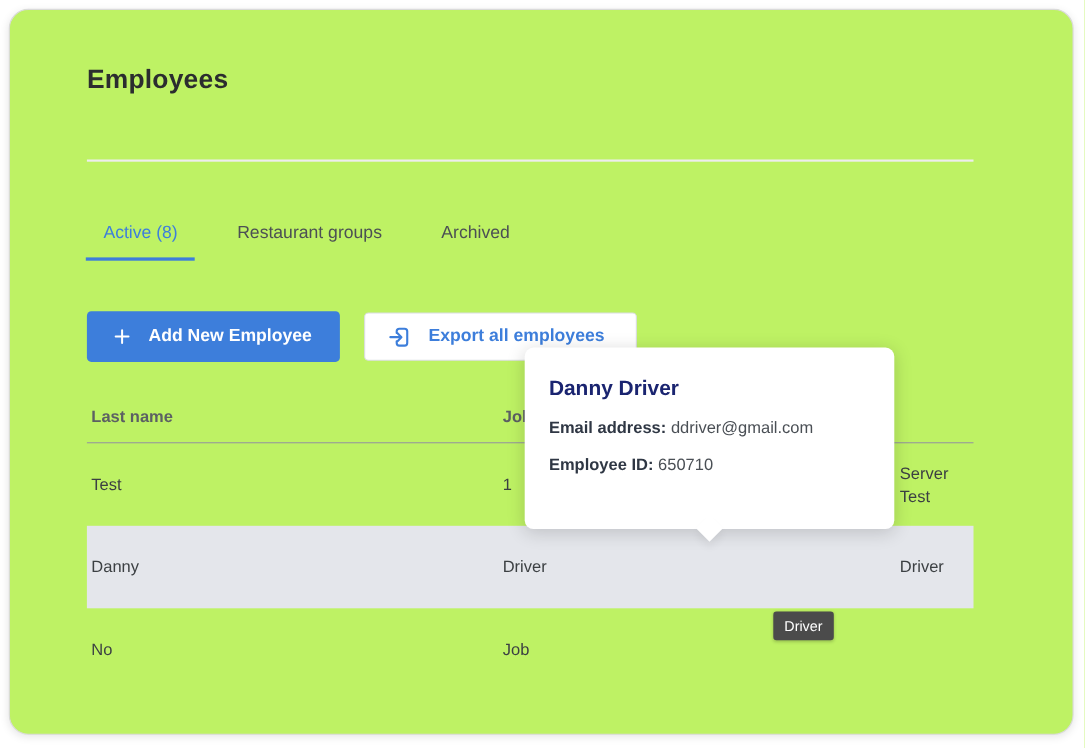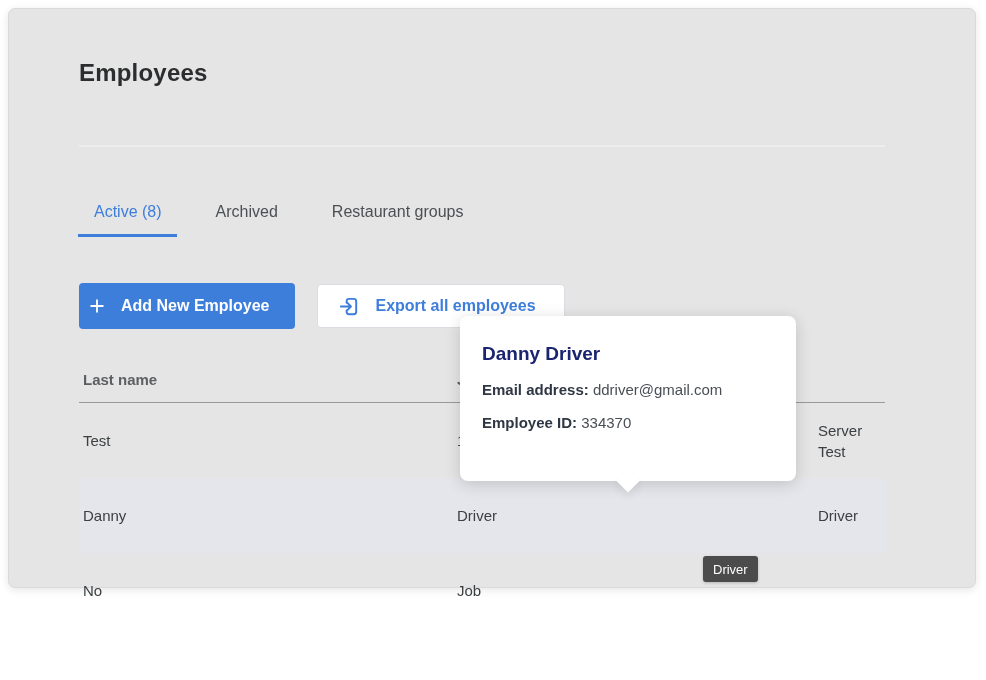--- a/index.html
+++ b/index.html
@@ -6,24 +6,24 @@
   html, body { width: 986px; height: 680px; }
   body {
     font-family: "Liberation Sans", "DejaVu Sans", sans-serif;
     background: #ffffff;
     position: relative;
     overflow: hidden;
   }
   .card {
     position: absolute;
     left: 8px; top: 8px;
-    width: 968px; height: 580px;
-    background: #e5e5e5;
+    width: 968px; height: 660px;
+    background: #bef264;
     border: 1px solid #dadada;
-    border-radius: 7px;
+    border-radius: 18px;
     box-shadow: 0 2px 8px rgba(0,0,0,0.10);
   }
   .content {
     position: relative;
     height: 100%;
     padding: 0 90px 0 70px;
   }
   .page-title {
     margin-top: 50px;
     font-size: 24px;
@@ -61,21 +61,21 @@
   .toolbar {
     display: flex;
     margin-top: 46px;
     align-items: flex-start;
   }
   .btn-primary {
     display: flex;
     align-items: center;
     gap: 14px;
     height: 46px;
-    padding: 0 26px 0 8px;
+    padding: 0 26px 0 22px;
     background: #3d7edb;
     border: none;
     border-radius: 4px;
     color: #ffffff;
     font-size: 16px;
     font-weight: bold;
     font-family: inherit;
     cursor: pointer;
   }
   .btn-secondary {
@@ -124,21 +124,21 @@
   .trow.highlight { background: #e4e6eb; }
   .td {
     font-size: 15px;
     color: #3c4043;
     padding-left: 4px;
     line-height: 21px;
   }
   
   .popover {
     position: absolute;
-    left: 460px; top: 316px;
+    left: 477px; top: 316px;
     width: 336px; height: 165px;
     background: #ffffff;
     border-radius: 8px;
     box-shadow: 0 3px 16px rgba(0,0,0,0.16);
     padding: 27px 22px 0 22px;
     z-index: 20;
   }
   .popover::after {
     content: "";
     position: absolute;
@@ -180,22 +180,22 @@
 <body>
 
 <div class="card">
   <div class="content">
 
     <h1 class="page-title">Employees</h1>
     <hr class="title-divider">
 
     <div class="tabs">
       <div class="tab active">Active (8)</div>
+      <div class="tab">Restaurant groups</div>
       <div class="tab">Archived</div>
-      <div class="tab">Restaurant groups</div>
     </div>
 
     <div class="toolbar">
       <button class="btn-primary">
         <span class="icon">
           <svg width="20" height="20" viewBox="0 0 24 24" fill="none" stroke="#ffffff" stroke-width="2.2" stroke-linecap="round">
             <path d="M12 5v14M5 12h14"></path>
           </svg>
         </span>
         <span>Add New Employee</span>
@@ -250,19 +250,19 @@
 </div>
 
 <div class="popover">
   <div class="popover-title">Danny Driver</div>
   <div class="popover-line">
     <b>Email address:</b>
     <span>ddriver@gmail.com</span>
   </div>
   <div class="popover-line">
     <b>Employee ID:</b>
-    <span>334370</span>
+    <span>650710</span>
   </div>
 </div>
 
 <div class="dark-tooltip">
   <span>Driver</span>
 </div>
 
 </body></html>

